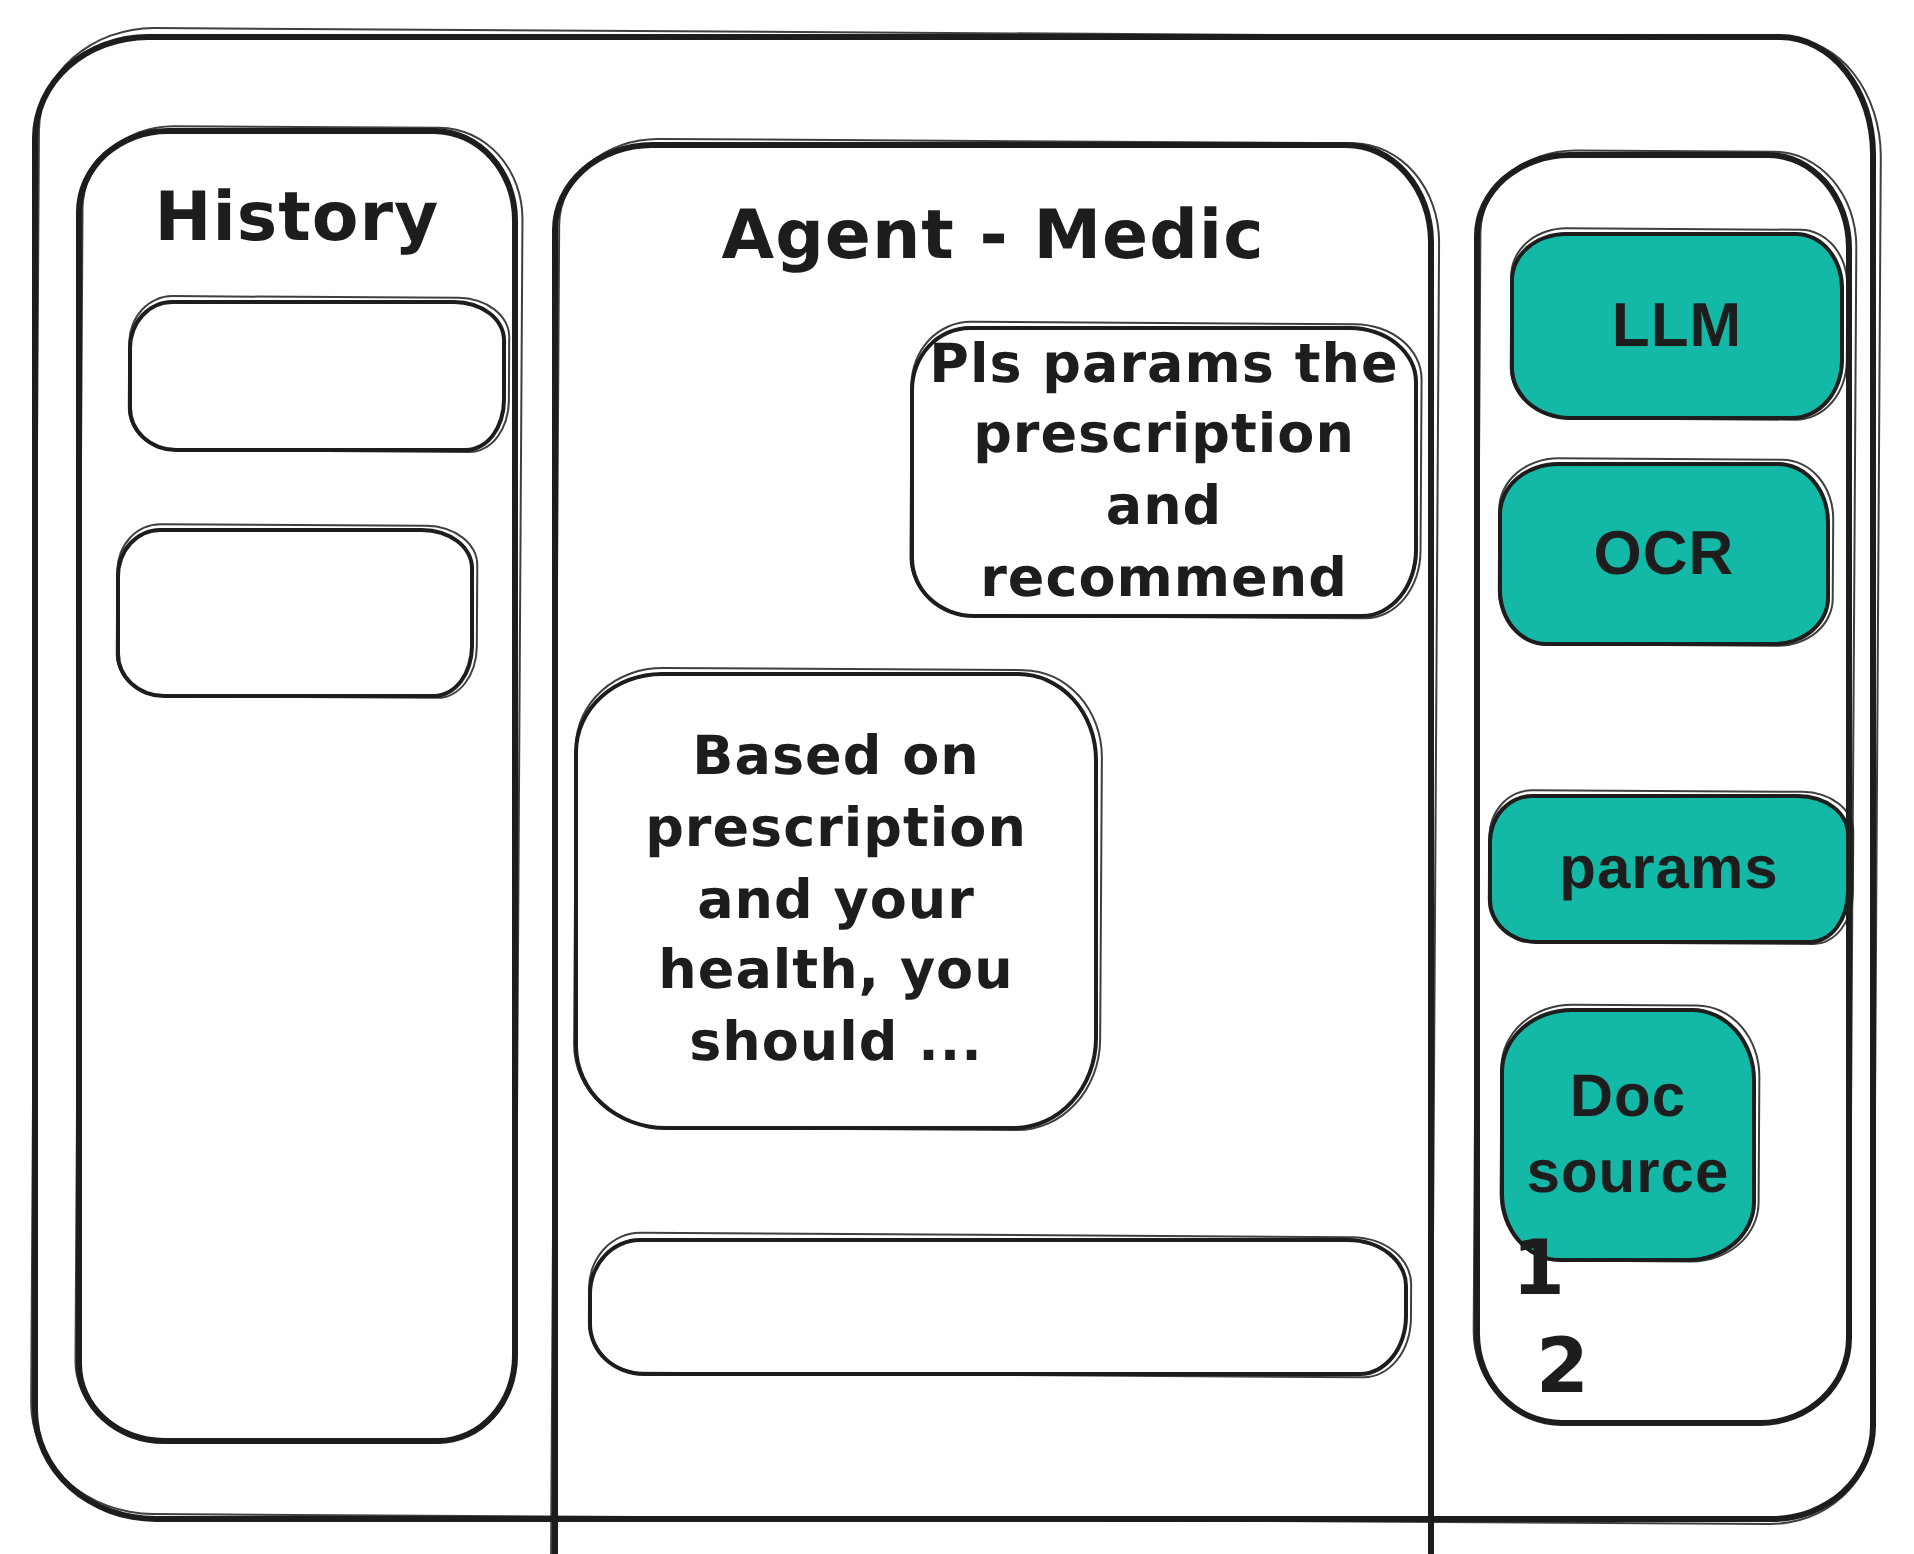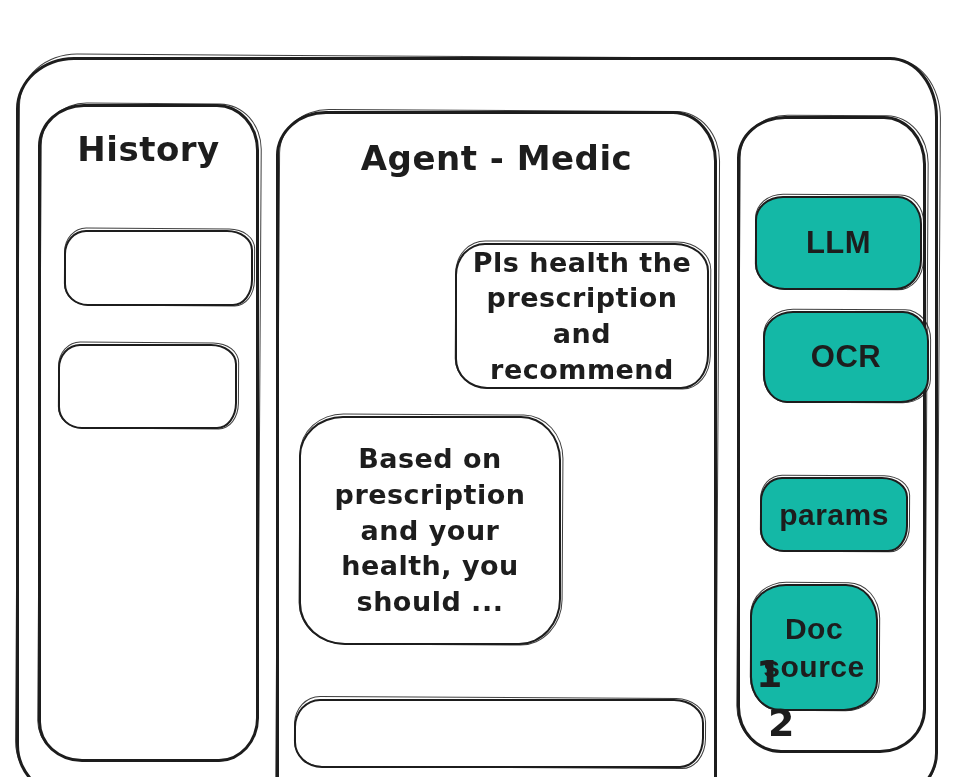--- a/index.html
+++ b/index.html
@@ -12,21 +12,20 @@
     overflow: hidden;
   }
   #stage { position: relative; width: 957px; height: 777px; background:#ffffff; }
 
   
   .sk {
     position: absolute;
     border: 3px solid #1d1d1d;
     background: transparent;
     color: #1d1d1d;
-    margin-top: 40px;
   }
   .sk::before {
     content: "";
     position: absolute;
     inset: -3px;
     border: 1.6px solid rgba(29,29,29,0.85);
     border-radius: inherit;
     transform: rotate(0.35deg) translate(1px,-1px);
     pointer-events: none;
   }
@@ -68,21 +67,21 @@
   .bubble {
     display: flex; align-items: center; justify-content: center;
     text-align: center; font-size: 27px; line-height: 1.32;
     white-space: pre-line; background:#ffffff;
   }
   .bubble.user {
     left: 176px; top: 89px; width: 254px; height: 146px;
     border-radius: 30px 34px 28px 32px / 32px 28px 34px 30px;
   }
   .bubble.assistant {
-    left: 20px; top: 262px; width: 262px; height: 229px;
+    left: 8px; top: 262px; width: 262px; height: 229px;
     border-radius: 44px 40px 42px 46px / 40px 44px 46px 42px;
   }
   .input-bar {
     left: 15px; top: 545px; width: 410px; height: 69px;
     border-radius: 26px 30px 24px 28px / 28px 24px 30px 26px;
     background:#ffffff;
   }
   .input-bar input {
     position: absolute; inset: 4px 14px;
     border: none; outline: none; background: transparent;
@@ -97,23 +96,23 @@
   .tool-btn {
     position: absolute;
     display: flex; align-items: center; justify-content: center;
     text-align: center; white-space: pre-line;
     font-weight: bold; letter-spacing: 0.5px; font-size: 31px;
     background: #14b8a6; cursor: pointer; padding: 0;
     line-height: 1.25;
   }
   .tool-btn.llm    { left: 15px; top: 37px;  width: 167px; height: 94px;
     border-radius: 28px 24px 26px 30px / 24px 28px 30px 26px; }
-  .tool-btn.ocr    { left: 23px; top: 152px; width: 166px; height: 92px;
+  .tool-btn.ocr    { left: 9px; top: 152px; width: 166px; height: 92px;
     border-radius: 30px 26px 28px 24px / 26px 30px 24px 28px; }
-  .tool-btn.params { left: 20px;  top: 318px; width: 148px; height: 75px; font-size: 30px;
+  .tool-btn.params { left: 4px;  top: 318px; width: 181px; height: 75px; font-size: 30px;
     border-radius: 22px 26px 20px 24px / 24px 20px 26px 22px; }
   .tool-btn.doc    { left: 10px; top: 425px; width: 128px; height: 127px; font-size: 30px;
     border-radius: 36px 32px 34px 30px / 32px 36px 30px 34px; }
 
   .annotation {
     position: absolute; font-size: 38px; font-weight: bold;
     background: transparent; line-height: 1;
   }
   .annotation.a1 { left: 16px; top: 536px; }
   .annotation.a2 { left: 28px; top: 585px; }
@@ -127,21 +126,21 @@
 
   <div class="sk history-panel">
     <div class="history-title hand">History</div>
     <div class="sk thin history-item one"></div>
     <div class="sk thin history-item two"></div>
   </div>
 
   <div class="sk chat-panel">
     <div class="chat-title hand">Agent - Medic</div>
 
-    <div class="sk thin bubble user hand">Pls health the
+    <div class="sk thin bubble user hand">Pls params the
 prescription
 and recommend</div>
 
     <div class="sk thin bubble assistant hand">Based on
 prescription
 and your
 health, you
 should ...</div>
 
     <div class="sk thin input-bar">

